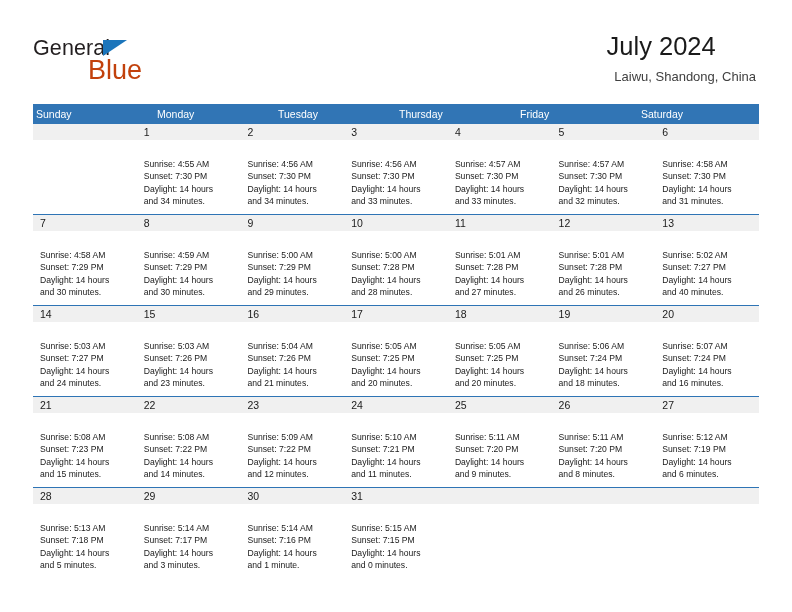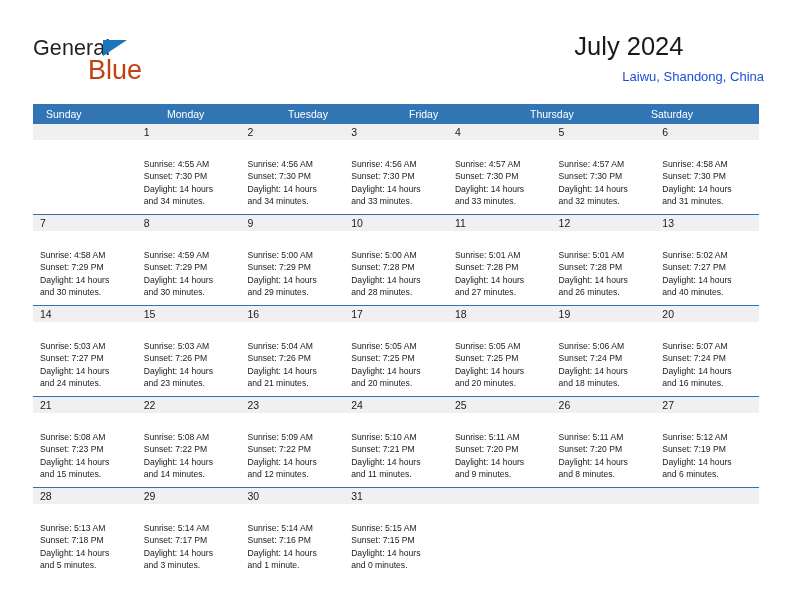--- a/index.html
+++ b/index.html
@@ -56,33 +56,33 @@
   .logo-blue {
     position: absolute;
     left: 55px;
     top: 19px;
     font-size: 27px;
     color: #c2410c;
     line-height: 1;
   }
   .title-block {
     position: absolute;
-    right: 28px;
+    right: 36px;
     top: 30px;
-    text-align: left;
+    text-align: center;
   }
   .month-title {
     font-size: 25.5px;
     color: #1a1a1a;
     line-height: 1.3;
     white-space: nowrap;
   }
   .location {
     font-size: 13px;
-    color: #1d4ed8;
+    color: #404040;
     line-height: 1.4;
     margin-top: 5px;
     white-space: nowrap;
     margin-left: 48px;
   }
 
   
   .calendar {
     position: absolute;
     left: 33px;
@@ -92,21 +92,21 @@
   .cal-head {
     display: flex;
     background: #3175b5;
     height: 20px;
   }
   .cal-head .hcell {
     flex: 1 1 0;
     color: #ffffff;
     font-size: 10.5px;
     line-height: 20px;
-    padding-left: 13px;
+    padding-left: 3px;
     white-space: nowrap;
     overflow: hidden;
   }
   .week {
     display: flex;
     border-top: 1.4px solid #2e74b5;
     min-height: 90px;
   }
   .week.first { border-top: none; }
   .daycell {
@@ -154,22 +154,22 @@
       <div class="location">Laiwu, Shandong, China</div>
     </div>
 
   </div>
 
   <div class="calendar">
     <div class="cal-head">
       <div class="hcell">Sunday</div>
       <div class="hcell">Monday</div>
       <div class="hcell">Tuesday</div>
+      <div class="hcell">Thursday</div>
       <div class="hcell">Friday</div>
-      <div class="hcell">Thursday</div>
       <div class="hcell">Saturday</div>
     </div>
     <div id="weeks-container">
         <div class="week first">
           <div class="daycell empty">
             <div class="daynum-band">
               <span class="daynum"></span>
             </div>
             <div class="info">
               <div></div>

